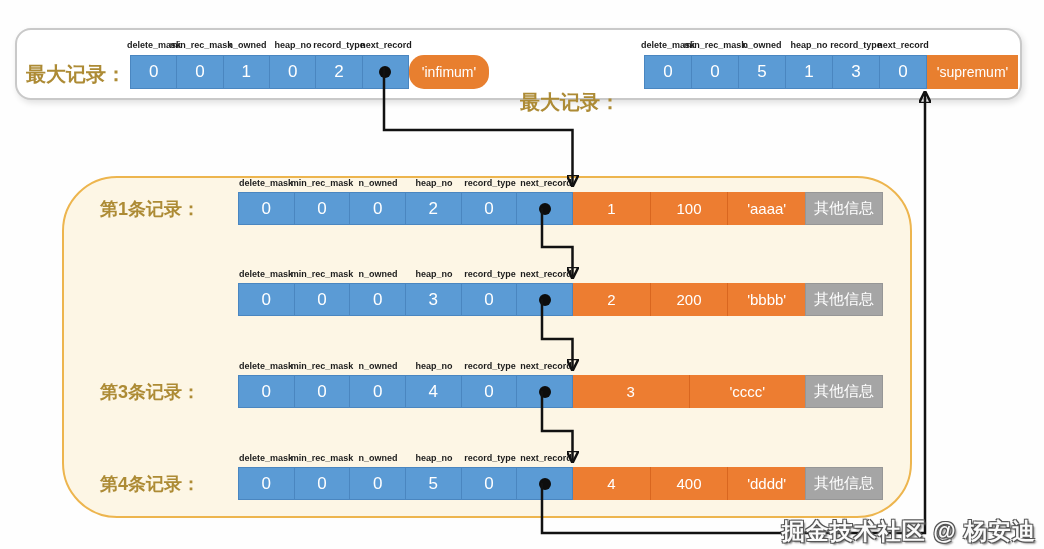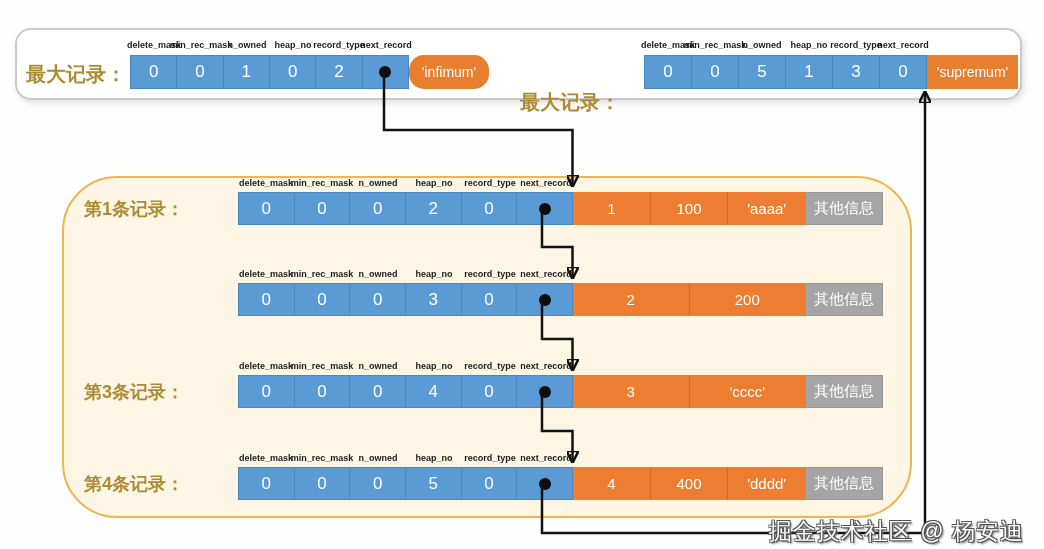--- a/index.html
+++ b/index.html
@@ -36,33 +36,33 @@
   .data-row { position:absolute; display:flex; }
   .dcell { flex:1; display:flex; align-items:center; justify-content:center;
            background:#ed7d31; color:#fff; font-size:15px; border-left:1px solid #d9661f; }
   .dcell:first-child { border-left:none; }
 
   .gcell { position:absolute; display:flex; align-items:center; justify-content:center;
            background:#a5a5a5; border:1px solid #969696; color:#fff; font-size:15px; }
 
   
   .rec-row { position:absolute; left:0; width:1044px; height:40px; }
-  .rec-row .rec-label { left:84px; top:5px; }
+  .rec-row .rec-label { left:100px; top:5px; }
   .rec-row .blue-row  { left:238px; top:0; width:335px; height:33px; }
   .rec-row .data-row  { left:573px; top:0; width:232px; height:33px; }
   .rec-row .gcell     { left:805px; top:0; width:78px;  height:33px; }
   .rec-row .flabel    { top:-14px; }
 
   
   svg.arrows { position:absolute; left:0; top:0; width:1044px; height:549px;
                pointer-events:none; z-index:5; }
   svg.arrows path { fill:none; stroke:#111; stroke-width:2.5px; }
 
-  .watermark { position:absolute; right:20px; bottom:2px; z-index:6;
-               font-size:23px; font-weight:normal; color:#fbfbfb; letter-spacing:1px;
+  .watermark { position:absolute; right:8px; bottom:2px; z-index:6;
+               font-size:23px; font-weight:bold; color:#fbfbfb; letter-spacing:1px;
                text-shadow:-1px -1px 0 #555, 1px -1px 0 #555, -1px 1px 0 #555,
                             1px 1px 0 #555, 2px 2px 2px #777; }
 </style>
 </head>
 <body>
 
 <div class="stage">
 
   <div class="container"></div>
 
@@ -144,20 +144,21 @@
       <div class="bcell">0</div>
       <div class="bcell">3</div>
       <div class="bcell">0</div>
       <div class="bcell">
           <span class="dot"></span>
         </div>
     </div>
     <div class="data-row">
       <div class="dcell">2</div>
       <div class="dcell">200</div>
+      <div class="dcell">'bbbb'</div>
     </div>
     <div class="gcell">其他信息</div>
   </div>
 
   <div class="rec-row" style="top:375px;">
     <span class="gold-label rec-label">第3条记录：</span>
     <span class="flabel" style="left:266px;">delete_mask</span>
     <span class="flabel" style="left:322px;">min_rec_mask</span>
     <span class="flabel" style="left:378px;">n_owned</span>
     <span class="flabel" style="left:434px;">heap_no</span>

